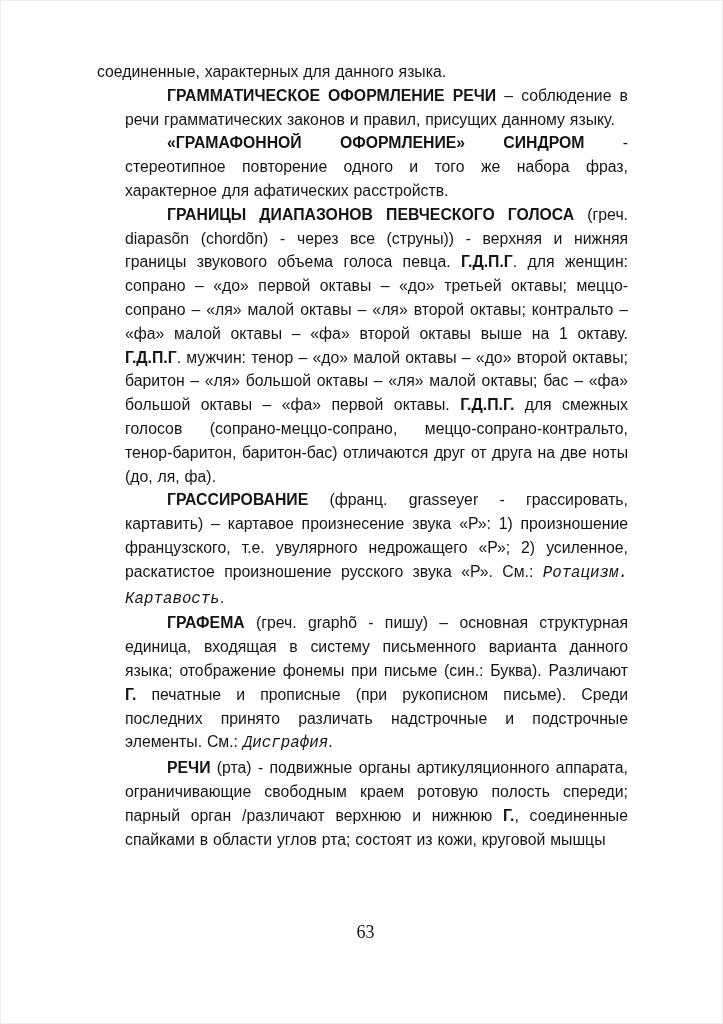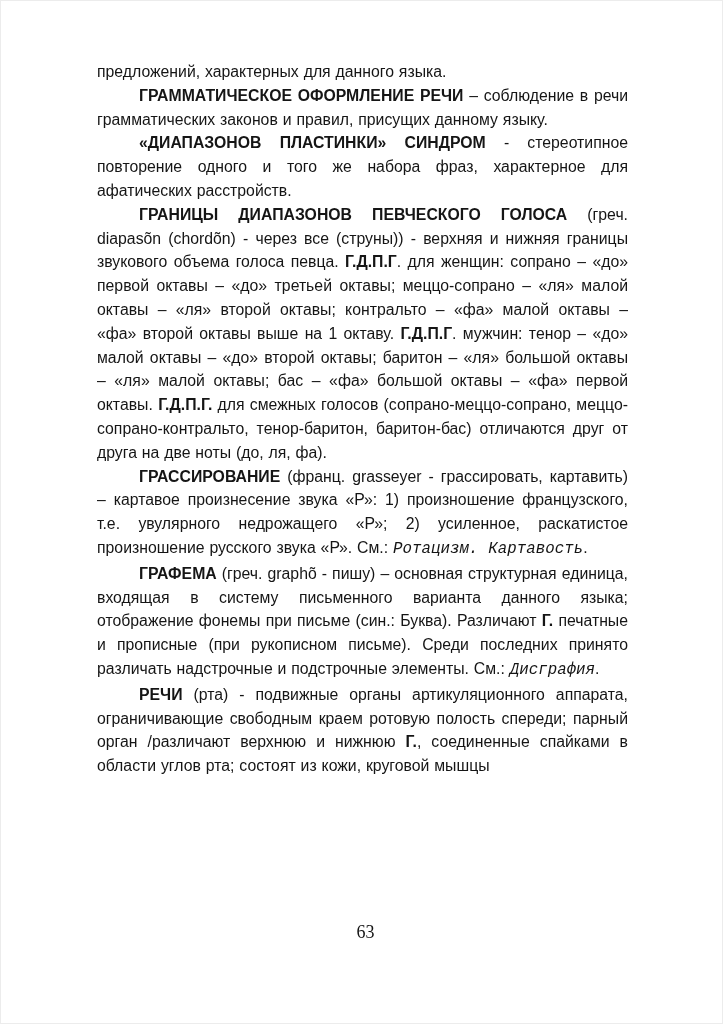--- a/index.html
+++ b/index.html
@@ -31,20 +31,21 @@
     margin: 0;
     padding: 0;
     text-align: justify;
     font-size: 15.8px;
     line-height: 23.8px;
     color: #151515;
     word-spacing: 0.5px;
   }
   .para.indent {
     text-indent: 42px;
+    margin-left: 28px;
   }
   .seg-bold {
     font-weight: bold;
   }
   .seg-italic {
     font-style: italic;
     font-family: Liberation Mono, monospace;
   }
   .page-number {
     position: absolute;
@@ -55,22 +56,22 @@
     font-family: "Liberation Serif", serif;
     font-size: 18px;
     color: #151515;
   }
 </style>
 </head>
 <body>
 
 <div class="page">
   <div class="text-block">
-      <p class="para"><span>предложений, характерных для данного языка.</span></p>
+      <p class="para"><span>соединенные, характерных для данного языка.</span></p>
       <p class="para indent"><span class="seg-bold">ГРАММАТИЧЕСКОЕ ОФОРМЛЕНИЕ РЕЧИ</span><span> – соблюдение в речи грамматических законов и правил, присущих данному языку.</span></p>
-      <p class="para indent"><span class="seg-bold">«ДИАПАЗОНОВ ПЛАСТИНКИ» СИНДРОМ</span><span> - стереотипное повторение одного и того же набора фраз, характерное для афатических расстройств.</span></p>
+      <p class="para indent"><span class="seg-bold">«ГРАМАФОННОЙ ОФОРМЛЕНИЕ» СИНДРОМ</span><span> - стереотипное повторение одного и того же набора фраз, характерное для афатических расстройств.</span></p>
       <p class="para indent"><span class="seg-bold">ГРАНИЦЫ ДИАПАЗОНОВ ПЕВЧЕСКОГО ГОЛОСА</span><span> (греч. diapasõn (chordõn) - через все (струны)) - верхняя и нижняя границы звукового объема голоса певца. </span><span class="seg-bold">Г.Д.П.Г</span><span>. для женщин: сопрано – «до» первой октавы – «до» третьей октавы; меццо-сопрано – «ля» малой октавы – «ля» второй октавы; контральто – «фа» малой октавы – «фа» второй октавы выше на 1 октаву. </span><span class="seg-bold">Г.Д.П.Г</span><span>. мужчин: тенор – «до» малой октавы – «до» второй октавы; баритон – «ля» большой октавы – «ля» малой октавы; бас – «фа» большой октавы – «фа» первой октавы. </span><span class="seg-bold">Г.Д.П.Г.</span><span> для смежных голосов (сопрано-меццо-сопрано, меццо-сопрано-контральто, тенор-баритон, баритон-бас) отличаются друг от друга на две ноты (до, ля, фа).</span></p>
       <p class="para indent"><span class="seg-bold">ГРАССИРОВАНИЕ</span><span> (франц. grasseyer - грассировать, картавить) – картавое произнесение звука «Р»: 1) произношение французского, т.е. увулярного недрожащего «Р»; 2) усиленное, раскатистое произношение русского звука «Р». См.: </span><span class="seg-italic">Ротацизм. Картавость</span><span>.</span></p>
       <p class="para indent"><span class="seg-bold">ГРАФЕМА</span><span> (греч. graphõ - пишу) – основная структурная единица, входящая в систему письменного варианта данного языка; отображение фонемы при письме (син.: Буква). Различают </span><span class="seg-bold">Г.</span><span> печатные и прописные (при рукописном письме). Среди последних принято различать надстрочные и подстрочные элементы. См.: </span><span class="seg-italic">Дисграфия</span><span>.</span></p>
       <p class="para indent"><span class="seg-bold">РЕЧИ</span><span> (рта) - подвижные органы артикуляционного аппарата, ограничивающие свободным краем ротовую полость спереди; парный орган /различают верхнюю и нижнюю </span><span class="seg-bold">Г.</span><span>, соединенные спайками в области углов рта; состоят из кожи, круговой мышцы</span></p>
     </div>
   <div class="page-number">63</div>
 </div>
 
 </body></html>

